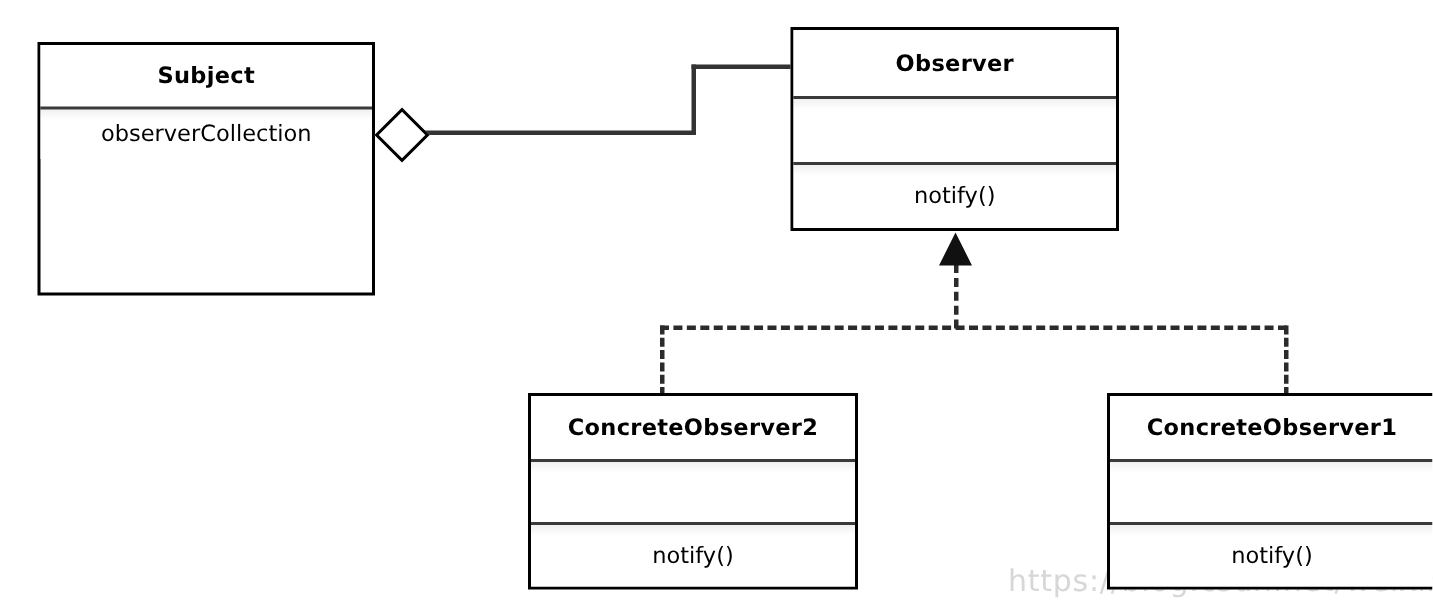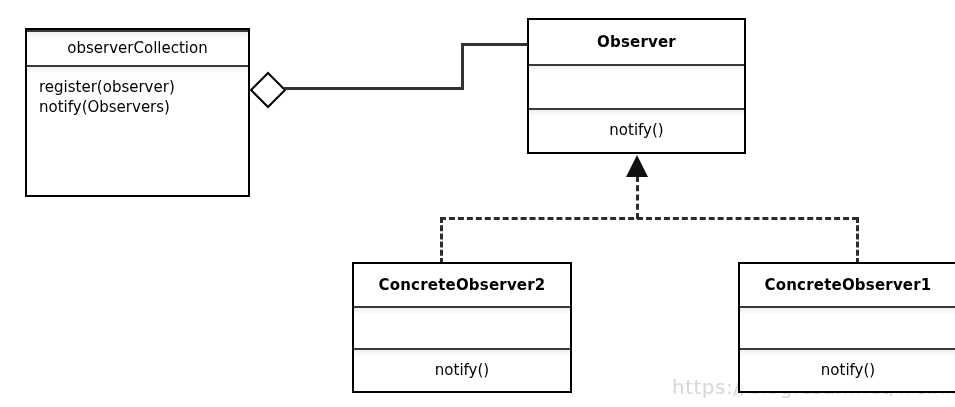--- a/index.html
+++ b/index.html
@@ -107,26 +107,25 @@
     z-index: 1;
     font-family: "DejaVu Sans", sans-serif;
   }
 </style>
 </head>
 <body>
 
 <div id="canvas">
 
   <div class="uml-class" style="left:25px; top:28px; width:225px; height:169px;">
+    <div class="compartment" style="height:41px;">
+      <div class="cname">Subject</div>
+    </div>
     <div class="compartment divided" style="height:35px;align-items:center;">
       <div class="centered-text">observerCollection</div>
-    </div>
-    <div class="compartment divided" style="flex:1 1 auto; justify-content:flex-start; padding-top:10px;">
-      <div class="left-text">register(observer)</div>
-      <div class="left-text">notify(Observers)</div>
     </div>
   </div>
 
   <div class="uml-class" style="left:527px; top:18px; width:219px; height:136px;justify-content:flex-end;">
     <div class="compartment" style="height:44px;">
       <div class="cname">Observer</div>
     </div>
     <div class="compartment divided" style="height:44px;"></div>
     <div class="compartment divided" style="flex:1 1 auto;">
       <div class="centered-text">notify()</div>

